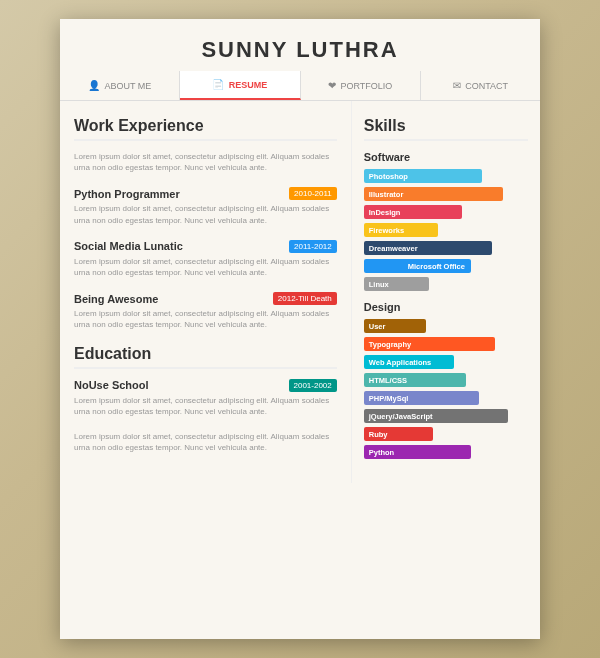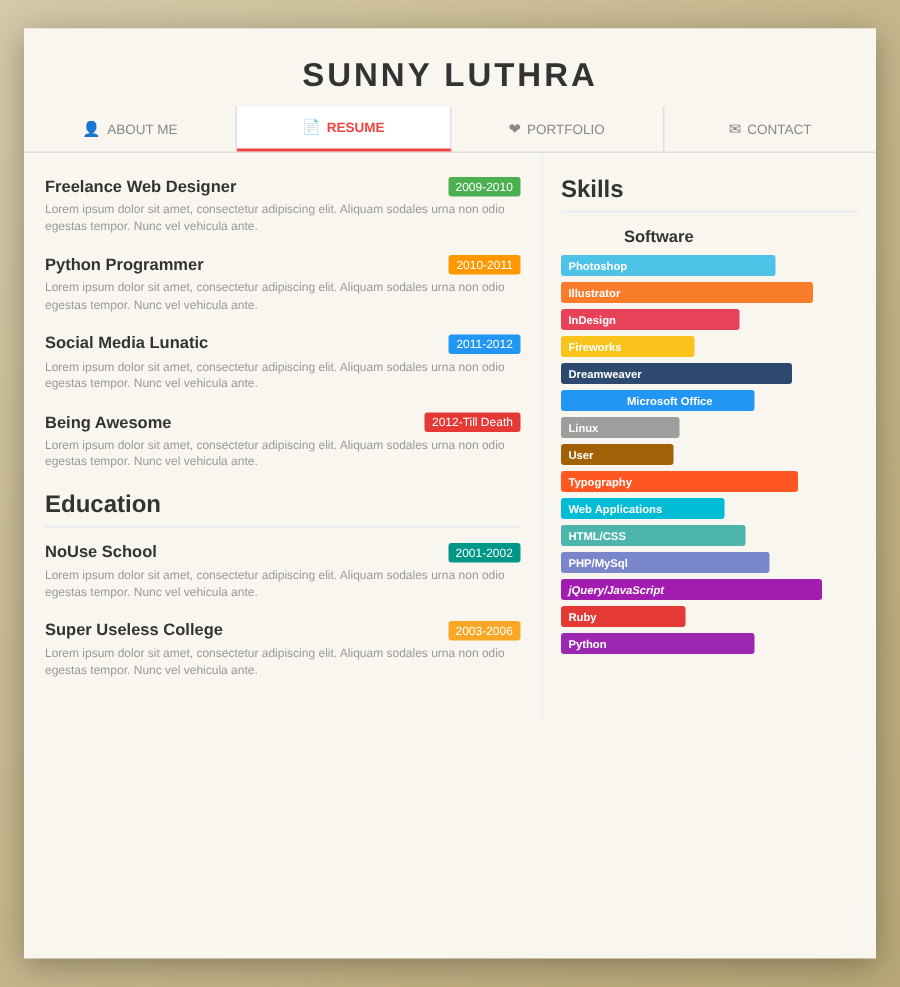--- a/index.html
+++ b/index.html
@@ -8,21 +8,21 @@
       height: 658px;
       font-family: Arial, sans-serif;
       background: linear-gradient(135deg, #d4c9a8 0%, #c8b990 40%, #b8a878 100%);
       display: flex;
       align-items: center;
       justify-content: center;
       overflow: hidden;
     }
     .card {
       background: #f9f6f0;
-      width: 568px;
+      width: 480px;
       min-height: 620px;
       box-shadow: 0 4px 20px rgba(0,0,0,0.3);
     }
     .header {
       text-align: center;
       padding: 18px 0 8px;
       background: #f9f6f0;
     }
     .header h1 {
       font-size: 22px;
@@ -107,21 +107,20 @@
       font-size: 8px;
       color: #999;
       line-height: 1.4;
     }
     .skills-sub-title {
       font-size: 11px;
       font-weight: bold;
       color: #333;
       margin-bottom: 6px;
       margin-top: 10px;
-      margin-left: 42px;
     }
     .skills-sub-title:first-child { margin-top: 0; }
     .skill-bar-wrap {
       margin-bottom: 4px;
     }
     .skill-bar {
       height: 14px;
       border-radius: 2px;
       display: flex;
       align-items: center;
@@ -144,21 +143,21 @@
     .sk-indesign { background: #e8415a; width: 60%; }
     .sk-fireworks { background: #f9c31b; width: 45%; }
     .sk-dreamweaver { background: #2d4a6e; width: 78%; }
     .sk-msoffice { background: #2196f3; width: 65%; padding-left: 44px; }
     .sk-linux { background: #9e9e9e; width: 40%; }
     .sk-user { background: #a16207; width: 38%; }
     .sk-typography { background: #ff5722; width: 80%; }
     .sk-webapps { background: #00bcd4; width: 55%; }
     .sk-htmlcss { background: #4db6ac; width: 62%; }
     .sk-phpmysql { background: #7986cb; width: 70%; }
-    .sk-jquery { background: #a21caf; width: 88%; font-style: italic; }
+    .sk-jquery { background: #737373; width: 88%; }
     .sk-ruby { background: #e53935; width: 42%; }
     .sk-python { background: #9c27b0; width: 65%; }
   </style>
 </head>
 <body>
 
 <div class="card">
   <div class="header">
     <h1>SUNNY LUTHRA</h1>
   </div>
@@ -175,26 +174,23 @@
       <span class="nav-icon">❤</span>
       <span>PORTFOLIO</span>
     </div>
     <div class="nav-item">
       <span class="nav-icon">✉</span>
       <span>CONTACT</span>
     </div>
   </nav>
   <div class="content">
     <div class="left-col">
+      <div class="section-title">Work Experience</div>
       <div id="work-jobs">
           <div class="job-entry">
-    <div class="job-header">
-      <span class="job-title">Freelance Web Designer</span>
-      <span class="job-date date-green">2009-2010</span>
-    </div>
     <div class="job-desc">Lorem ipsum dolor sit amet, consectetur adipiscing elit. Aliquam sodales urna non odio egestas tempor. Nunc vel vehicula ante.</div>
   </div>
           <div class="job-entry">
     <div class="job-header">
       <span class="job-title">Python Programmer</span>
       <span class="job-date date-orange">2010-2011</span>
     </div>
     <div class="job-desc">Lorem ipsum dolor sit amet, consectetur adipiscing elit. Aliquam sodales urna non odio egestas tempor. Nunc vel vehicula ante.</div>
   </div>
           <div class="job-entry">
@@ -215,24 +211,20 @@
       <div class="section-title" style="margin-top:10px;">Education</div>
       <div id="edu-schools">
           <div class="job-entry">
     <div class="job-header">
       <span class="job-title">NoUse School</span>
       <span class="job-date date-teal">2001-2002</span>
     </div>
     <div class="job-desc">Lorem ipsum dolor sit amet, consectetur adipiscing elit. Aliquam sodales urna non odio egestas tempor. Nunc vel vehicula ante.</div>
   </div>
           <div class="job-entry">
-    <div class="job-header">
-      <span class="job-title">Super Useless College</span>
-      <span class="job-date date-yellow">2003-2006</span>
-    </div>
     <div class="job-desc">Lorem ipsum dolor sit amet, consectetur adipiscing elit. Aliquam sodales urna non odio egestas tempor. Nunc vel vehicula ante.</div>
   </div>
         </div>
     </div>
     <div class="right-col">
       <div class="section-title">Skills</div>
       <div id="skills-container">
           <div class="skills-sub-title">Software</div>
           <div class="skill-bar-wrap">
             <div class="skill-bar sk-photoshop">
@@ -262,20 +254,21 @@
           <div class="skill-bar-wrap">
             <div class="skill-bar sk-msoffice">
       <span class="skill-label">Microsoft Office</span>
     </div>
           </div>
           <div class="skill-bar-wrap">
             <div class="skill-bar sk-linux">
       <span class="skill-label">Linux</span>
     </div>
           </div>
+          <div class="skills-sub-title">Design</div>
           <div class="skill-bar-wrap">
             <div class="skill-bar sk-user">
       <span class="skill-label">User</span>
     </div>
           </div>
           <div class="skill-bar-wrap">
             <div class="skill-bar sk-typography">
       <span class="skill-label">Typography</span>
     </div>
           </div>

